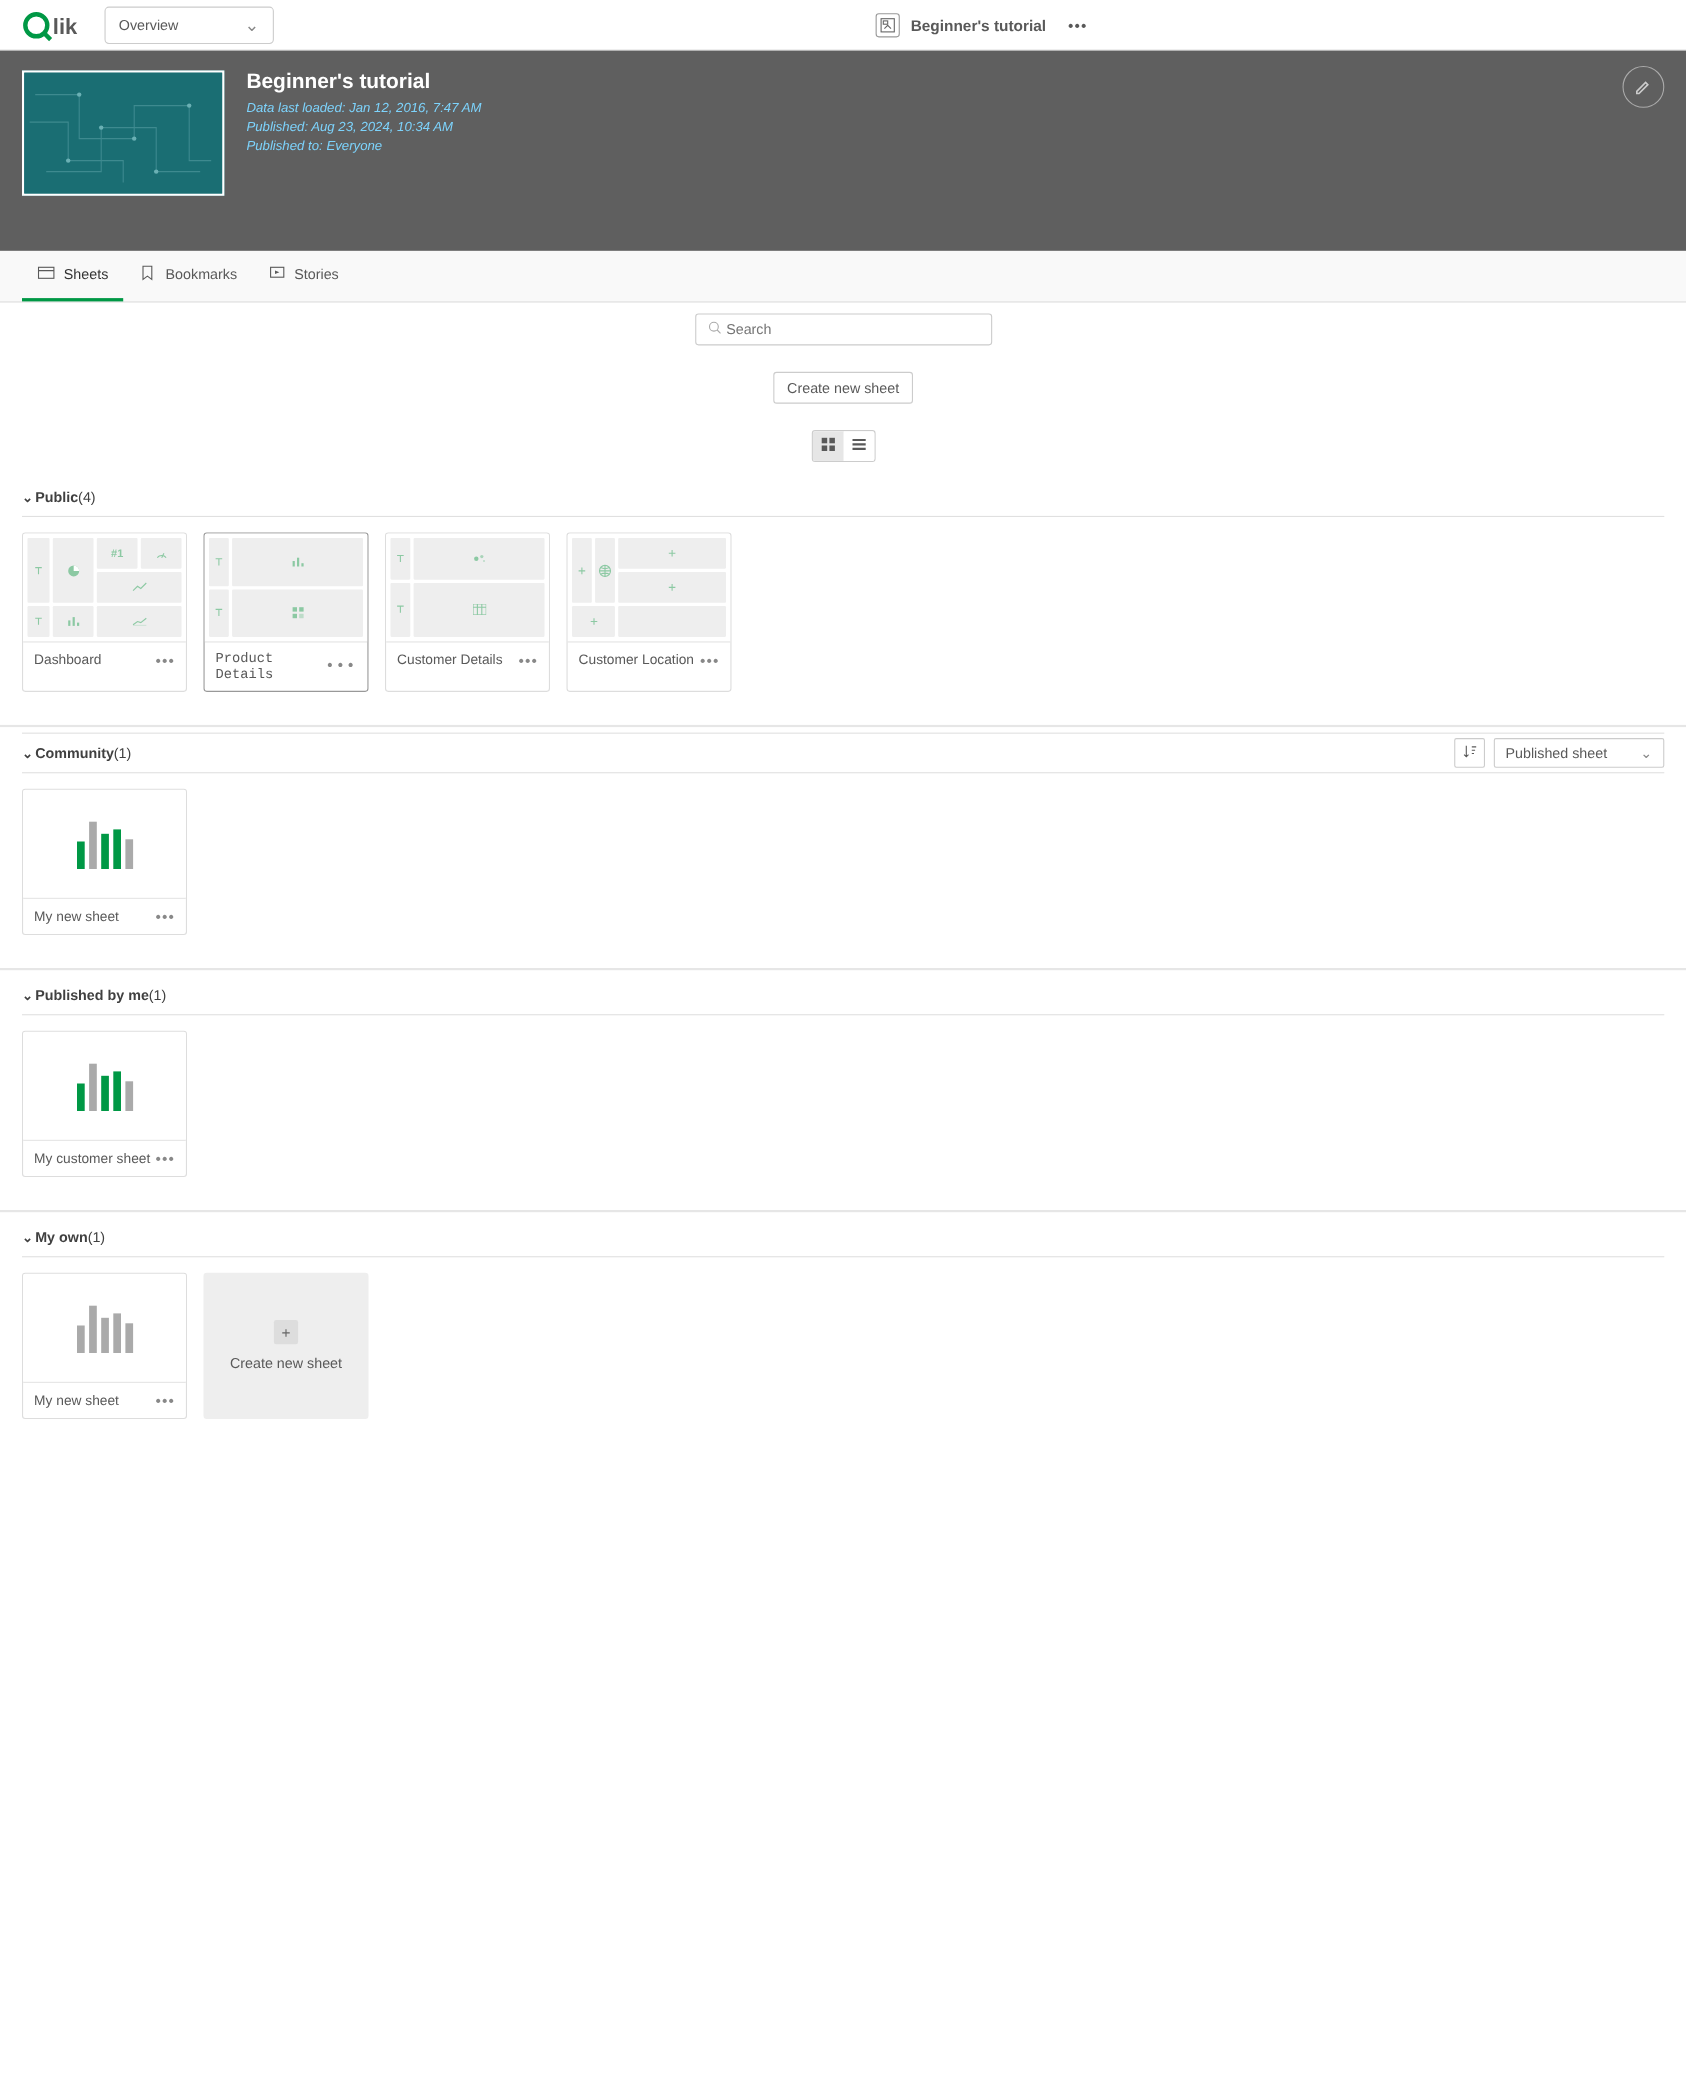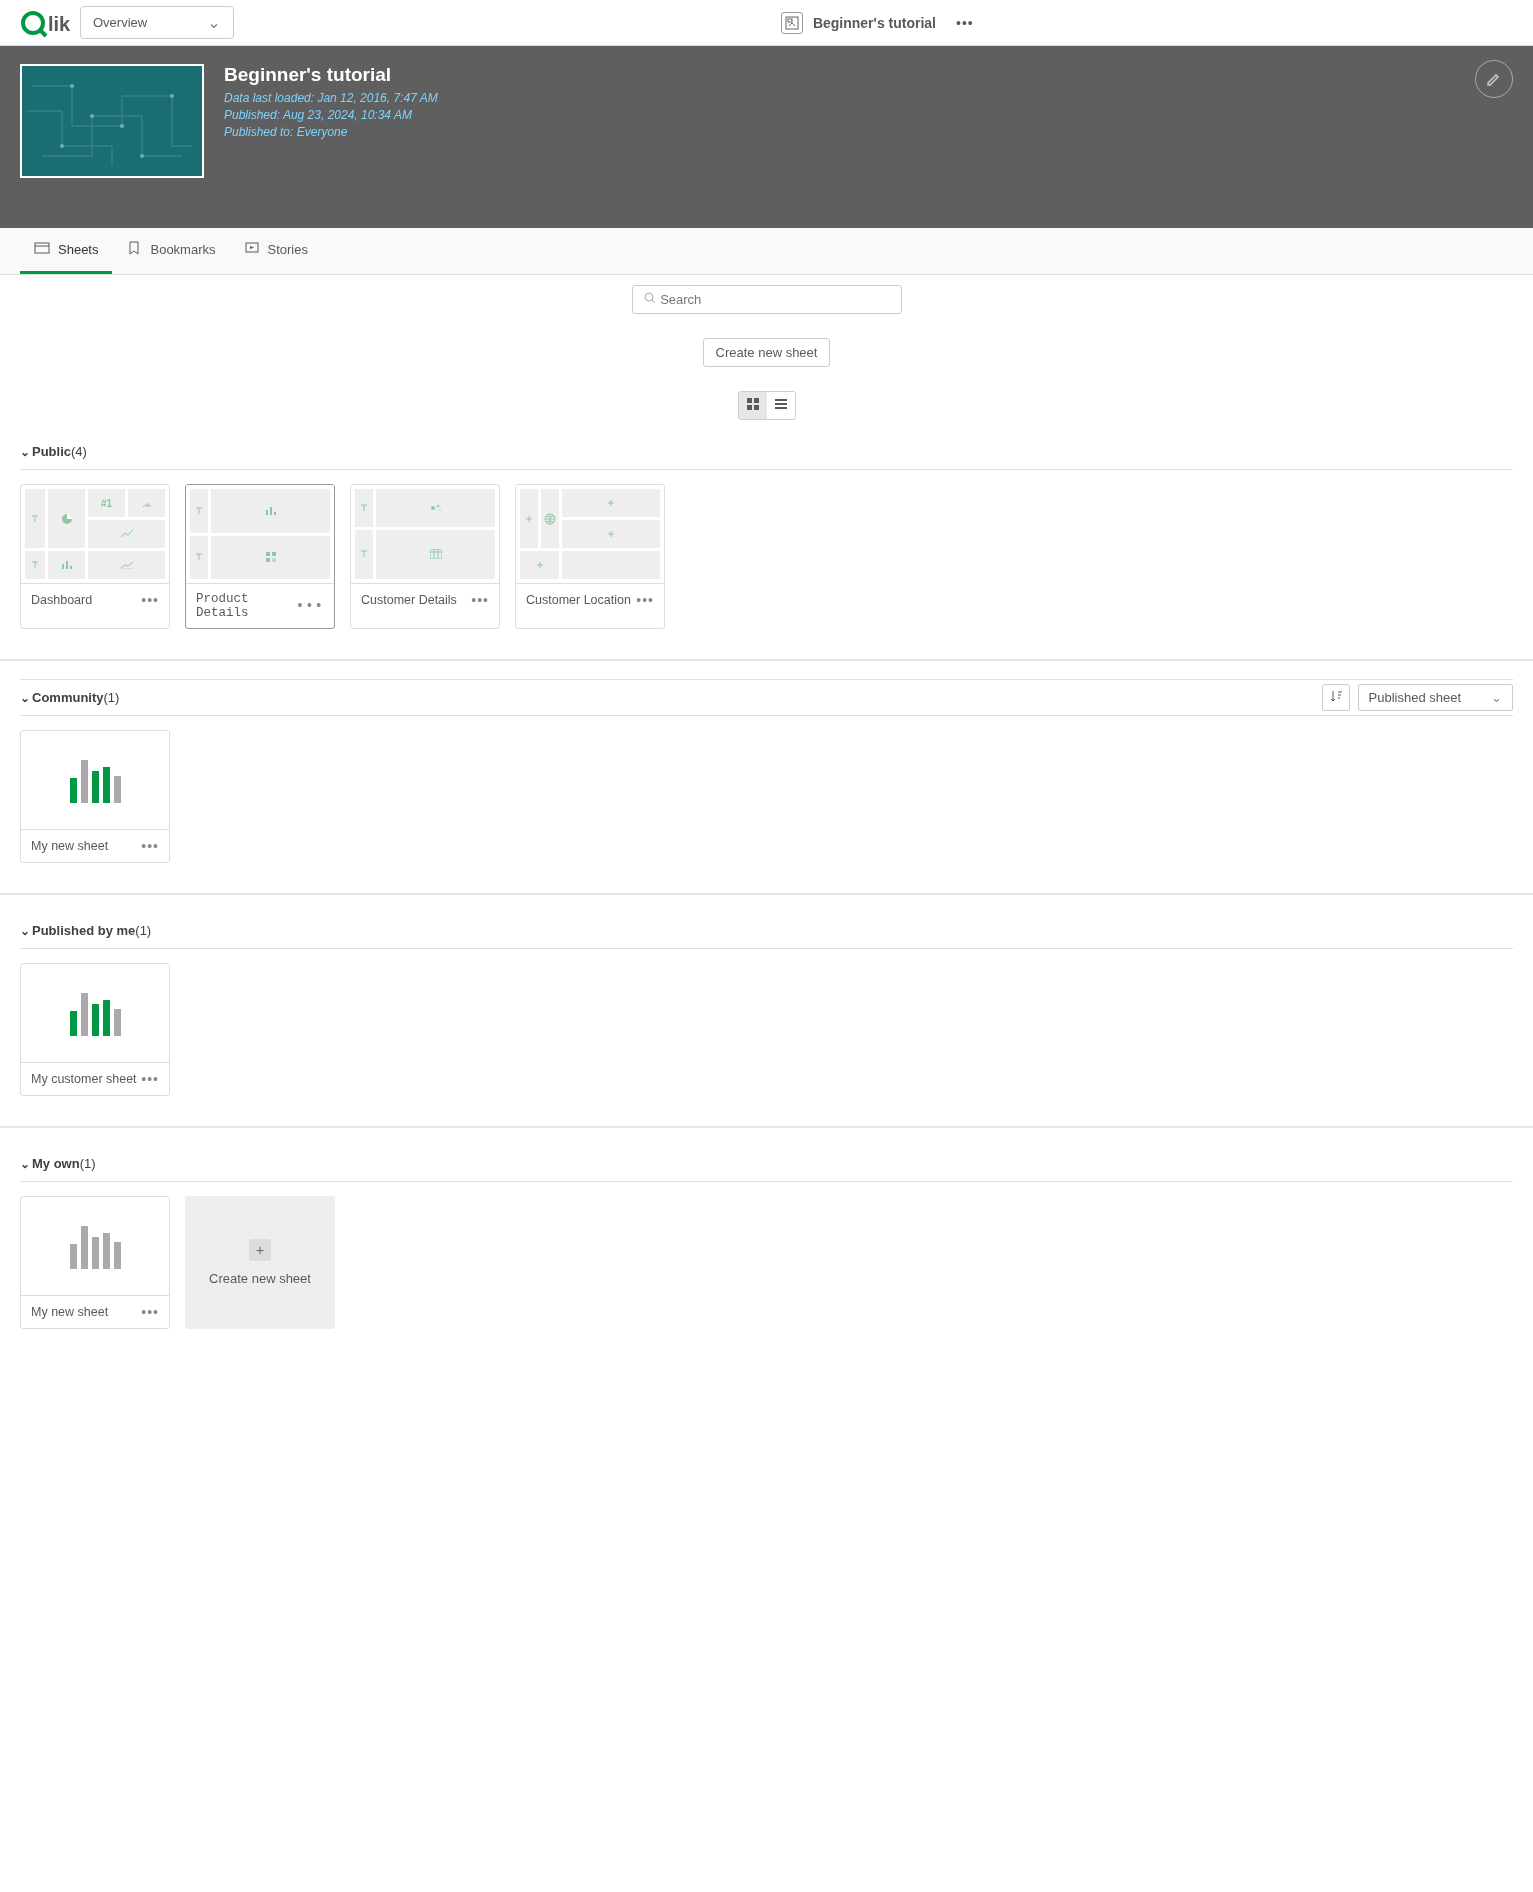--- a/index.html
+++ b/index.html
@@ -1,19 +1,19 @@
 <!DOCTYPE html>
 <html><head>
 <meta charset="utf-8">
 <style>
   * { box-sizing: border-box; margin: 0; padding: 0; }
   body { font-family: -apple-system, BlinkMacSystemFont, "Segoe UI", Arial, sans-serif; font-size: 13px; color: #595959; background: #fff; }
   
   
-  .topbar { height: 46px; border-bottom: 1px solid #ddd; display: flex; align-items: center; padding: 0 20px; }
+  .topbar { height: 46px; border-bottom: 1px solid #ddd; display: flex; align-items: center; padding: 0 20px; gap: 15px; }
   .logo { width: 60px; height: 30px; }
   .nav-dropdown { border: 1px solid #ccc; border-radius: 4px; padding: 6px 12px; display: flex; align-items: center; gap: 60px; cursor: pointer; color: #595959; }
   .nav-dropdown::after { content: "⌄"; font-size: 16px; color: #888; }
   .topbar-center { flex: 1; display: flex; justify-content: center; align-items: center; gap: 12px; }
   .app-title-box { display: flex; align-items: center; gap: 10px; padding: 4px 8px; border-radius: 3px; }
   .app-title-box .icon-box { width: 22px; height: 22px; border: 1px solid #999; border-radius: 3px; display: flex; align-items: center; justify-content: center; }
   .app-title { font-weight: 600; color: #595959; font-size: 14px; }
   .more-dots { color: #595959; font-size: 14px; letter-spacing: 1px; cursor: pointer; }
   
   
@@ -65,21 +65,21 @@
   
   .preview-grid { padding: 4px; display: grid; gap: 3px; width: 100%; height: 100%; }
   .tile { background: #eee; border-radius: 1px; display: flex; align-items: center; justify-content: center; }
   .tile svg, .tile-glyph { color: #8cc9a3; }
   
   
   .create-card { width: 150px; height: 133px; background: #eeeeee; border-radius: 3px; display: flex; flex-direction: column; align-items: center; justify-content: center; gap: 10px; cursor: pointer; color: #595959; font-size: 13px; }
   .plus-box { width: 22px; height: 22px; background: #ddd; border-radius: 2px; display: flex; align-items: center; justify-content: center; font-size: 14px; color: #666; }
   
   .section-row { display: flex; justify-content: space-between; align-items: center; border-top: 1px solid #e0e0e0; padding-top: 0; }
-  .sep-top { border-top: 2px solid #e6e6e6; margin-top: 10px; padding-top: 18px; }
+  .sep-top { border-top: 2px solid #e6e6e6; margin-top: 10px; padding-top: 5px; }
 </style>
 </head>
 <body>
 
 <div class="topbar">
   <div class="logo">
     <svg viewBox="0 0 60 30">
         <circle cx="13" cy="15" r="10" fill="none" stroke="#009845" stroke-width="4"></circle>
         <line x1="20" y1="22" x2="26" y2="28" stroke="#009845" stroke-width="4"></line>
         <text x="28" y="23" font-size="20" font-weight="600" fill="#595959" font-family="Arial">lik</text>

